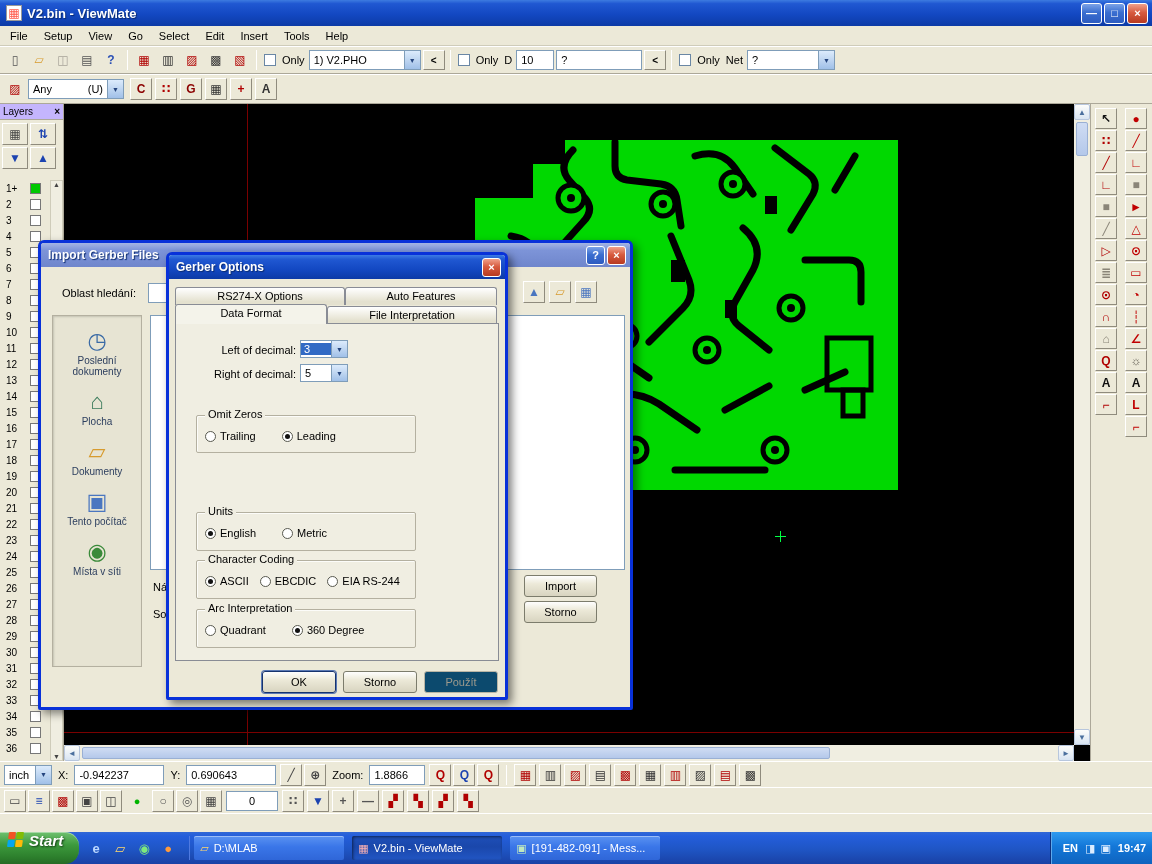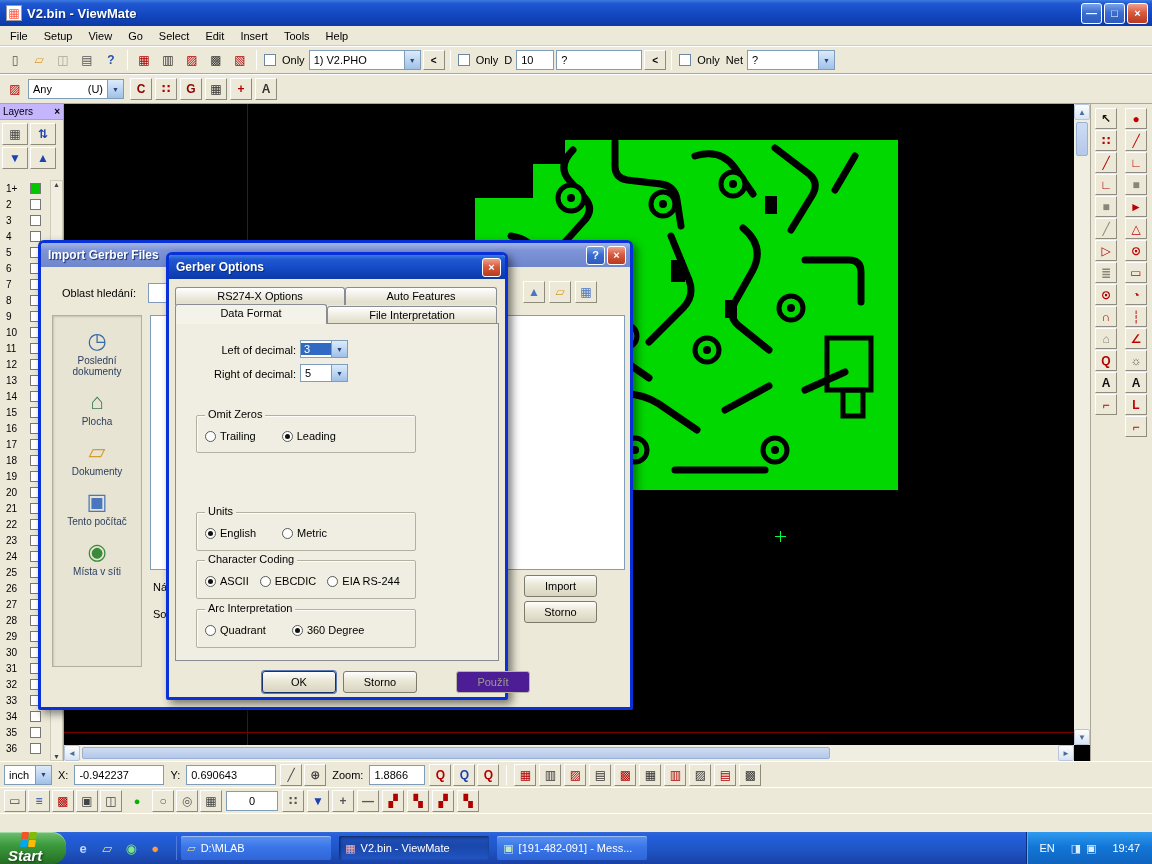--- a/index.html
+++ b/index.html
@@ -72,42 +72,42 @@
   .grp{position:absolute;border:1px solid #b4b0a0;border-radius:2px;box-shadow:inset 1px 1px 0 rgba(255,255,255,.8);}
   .grp-legend{position:absolute;top:-8px;left:8px;background:#f0eee2;padding:0 3px;font-size:11px;white-space:nowrap;}
   .opts{position:absolute;left:8px;top:14px;right:2px;display:flex;align-items:center;}
   .opt{display:flex;align-items:center;gap:4px;margin-right:26px;font-size:11px;white-space:nowrap;}
   .grp.tight .opt{margin-right:11px;}
   .rdot{width:11px;height:11px;border-radius:50%;border:1px solid #58594f;background:#fff;position:relative;flex:none;}
   .rdot.on::after{content:"";position:absolute;left:2px;top:2px;width:5px;height:5px;border-radius:50%;background:#111;}
   .btn{height:22px;min-width:72px;display:inline-flex;align-items:center;justify-content:center;font-size:11px;
     background:linear-gradient(#fefefe,#ece9d8 40%,#d8d4c0);border:1px solid #7c7c6c;border-radius:3px;}
   .btn.default{border:1px solid #16336e;box-shadow:0 0 0 1px #5a78b4;}
-  .btn.disabled{color:#9d9a8d;border-color:#b9b5a5;background:#4c1d95;margin-left:32px;}
+  .btn.disabled{color:#9d9a8d;border-color:#b9b5a5;background:#0c4a6e;}
   .rightlabel{display:inline-flex;justify-content:flex-end;font-size:11px;}
   .places{position:absolute;background:#e7e4d3;border:1px solid #b4b0a0;box-shadow:inset 1px 1px 2px rgba(0,0,0,.15);overflow:hidden;}
   .place{display:flex;flex-direction:column;align-items:center;gap:2px;margin-top:13px;font-size:10px;color:#2c3e5e;text-align:center;padding:0 2px;}
   .place-icon{font-size:22px;line-height:24px;font-weight:normal;}
   .listbox{position:absolute;background:#fff;border:1px solid #7f9db9;}
   .sel-blue{background:#316ac5;color:#fff;padding:0 3px;}
   
   .taskbar{display:flex;align-items:center;background:linear-gradient(#3168d5,#245edc 12%,#1f55c4 55%,#1941a5);}
-  .start-btn{height:32px;display:flex;align-items:flex-end;padding:0 24px 0 8px;color:#fff;font-weight:bold;font-style:italic;font-size:15px;
-    background:linear-gradient(#6fc16f,#3d9a3d 40%,#2c7e2c 80%,#256b25);border-radius:0 14px 14px 0;text-shadow:1px 1px 2px #123c12;box-shadow:inset 0 1px 0 rgba(255,255,255,.4);flex-direction:column;}
+  .start-btn{height:32px;display:flex;align-items:flex-start;padding:0 16px 0 8px;color:#fff;font-weight:bold;font-style:italic;font-size:15px;
+    background:linear-gradient(#6fc16f,#3d9a3d 40%,#2c7e2c 80%,#256b25);border-radius:0 14px 14px 0;text-shadow:1px 1px 2px #123c12;box-shadow:inset 0 1px 0 rgba(255,255,255,.4);}
   .flag{display:inline-grid;grid-template-columns:7px 7px;grid-template-rows:7px 7px;gap:1px;transform:skewX(-8deg);margin-right:6px;}
   .flag span{display:block;border-radius:1px;}
   .ql{display:flex;align-items:center;gap:6px;padding:0 8px;}
   .qlbtn{width:18px;height:18px;display:flex;align-items:center;justify-content:center;font-size:13px;font-weight:bold;}
   .tb-sep{width:1px;height:24px;background:#163a8f;border-right:1px solid #4f7ae0;margin:0 4px;}
   .task{width:150px;height:24px;border-radius:2px;display:flex;align-items:center;gap:5px;padding:0 6px;color:#fff;font-size:11px;margin-right:8px;
     background:linear-gradient(#5a92f2,#3a76e8 45%,#2f66d8);box-shadow:inset 0 1px 0 rgba(255,255,255,.4);overflow:hidden;white-space:nowrap;}
   .task.active{background:linear-gradient(#1e4fb8,#1a47ab 45%,#2256c4);box-shadow:inset 1px 1px 3px rgba(0,0,0,.55);}
   .task .ticon{font-size:11px;}
-  .tray{position:absolute;right:0;top:0;height:100%;display:flex;align-items:center;gap:16px;padding:0 12px 0 12px;color:#fff;
-    background:linear-gradient(#2f9bf0,#1377d8 45%,#0f63be);border-left:1px solid #0c2f7e;box-shadow:inset 1px 0 0 #5fa9ec;}
+  .tray{position:absolute;right:0;top:0;height:100%;display:flex;align-items:center;gap:7px;padding:0 6px 0 12px;color:#fff;
+    background:linear-gradient(#2f9bf0,#1377d8 45%,#0f63be);border-left:1px solid #0c2f7e;box-shadow:inset 1px 0 0 #5fa9ec;font-weight:bold;}
   .tray-icon{font-size:11px;color:#dcecff;}
   .clock{font-size:11px;}
 </style>
 </head>
 <body>
 
 <div id="app">
 
   <div class="abs titlebar" style="left:0;top:0;width:1152px;height:26px">
     <span class="app-icon">▦</span>

